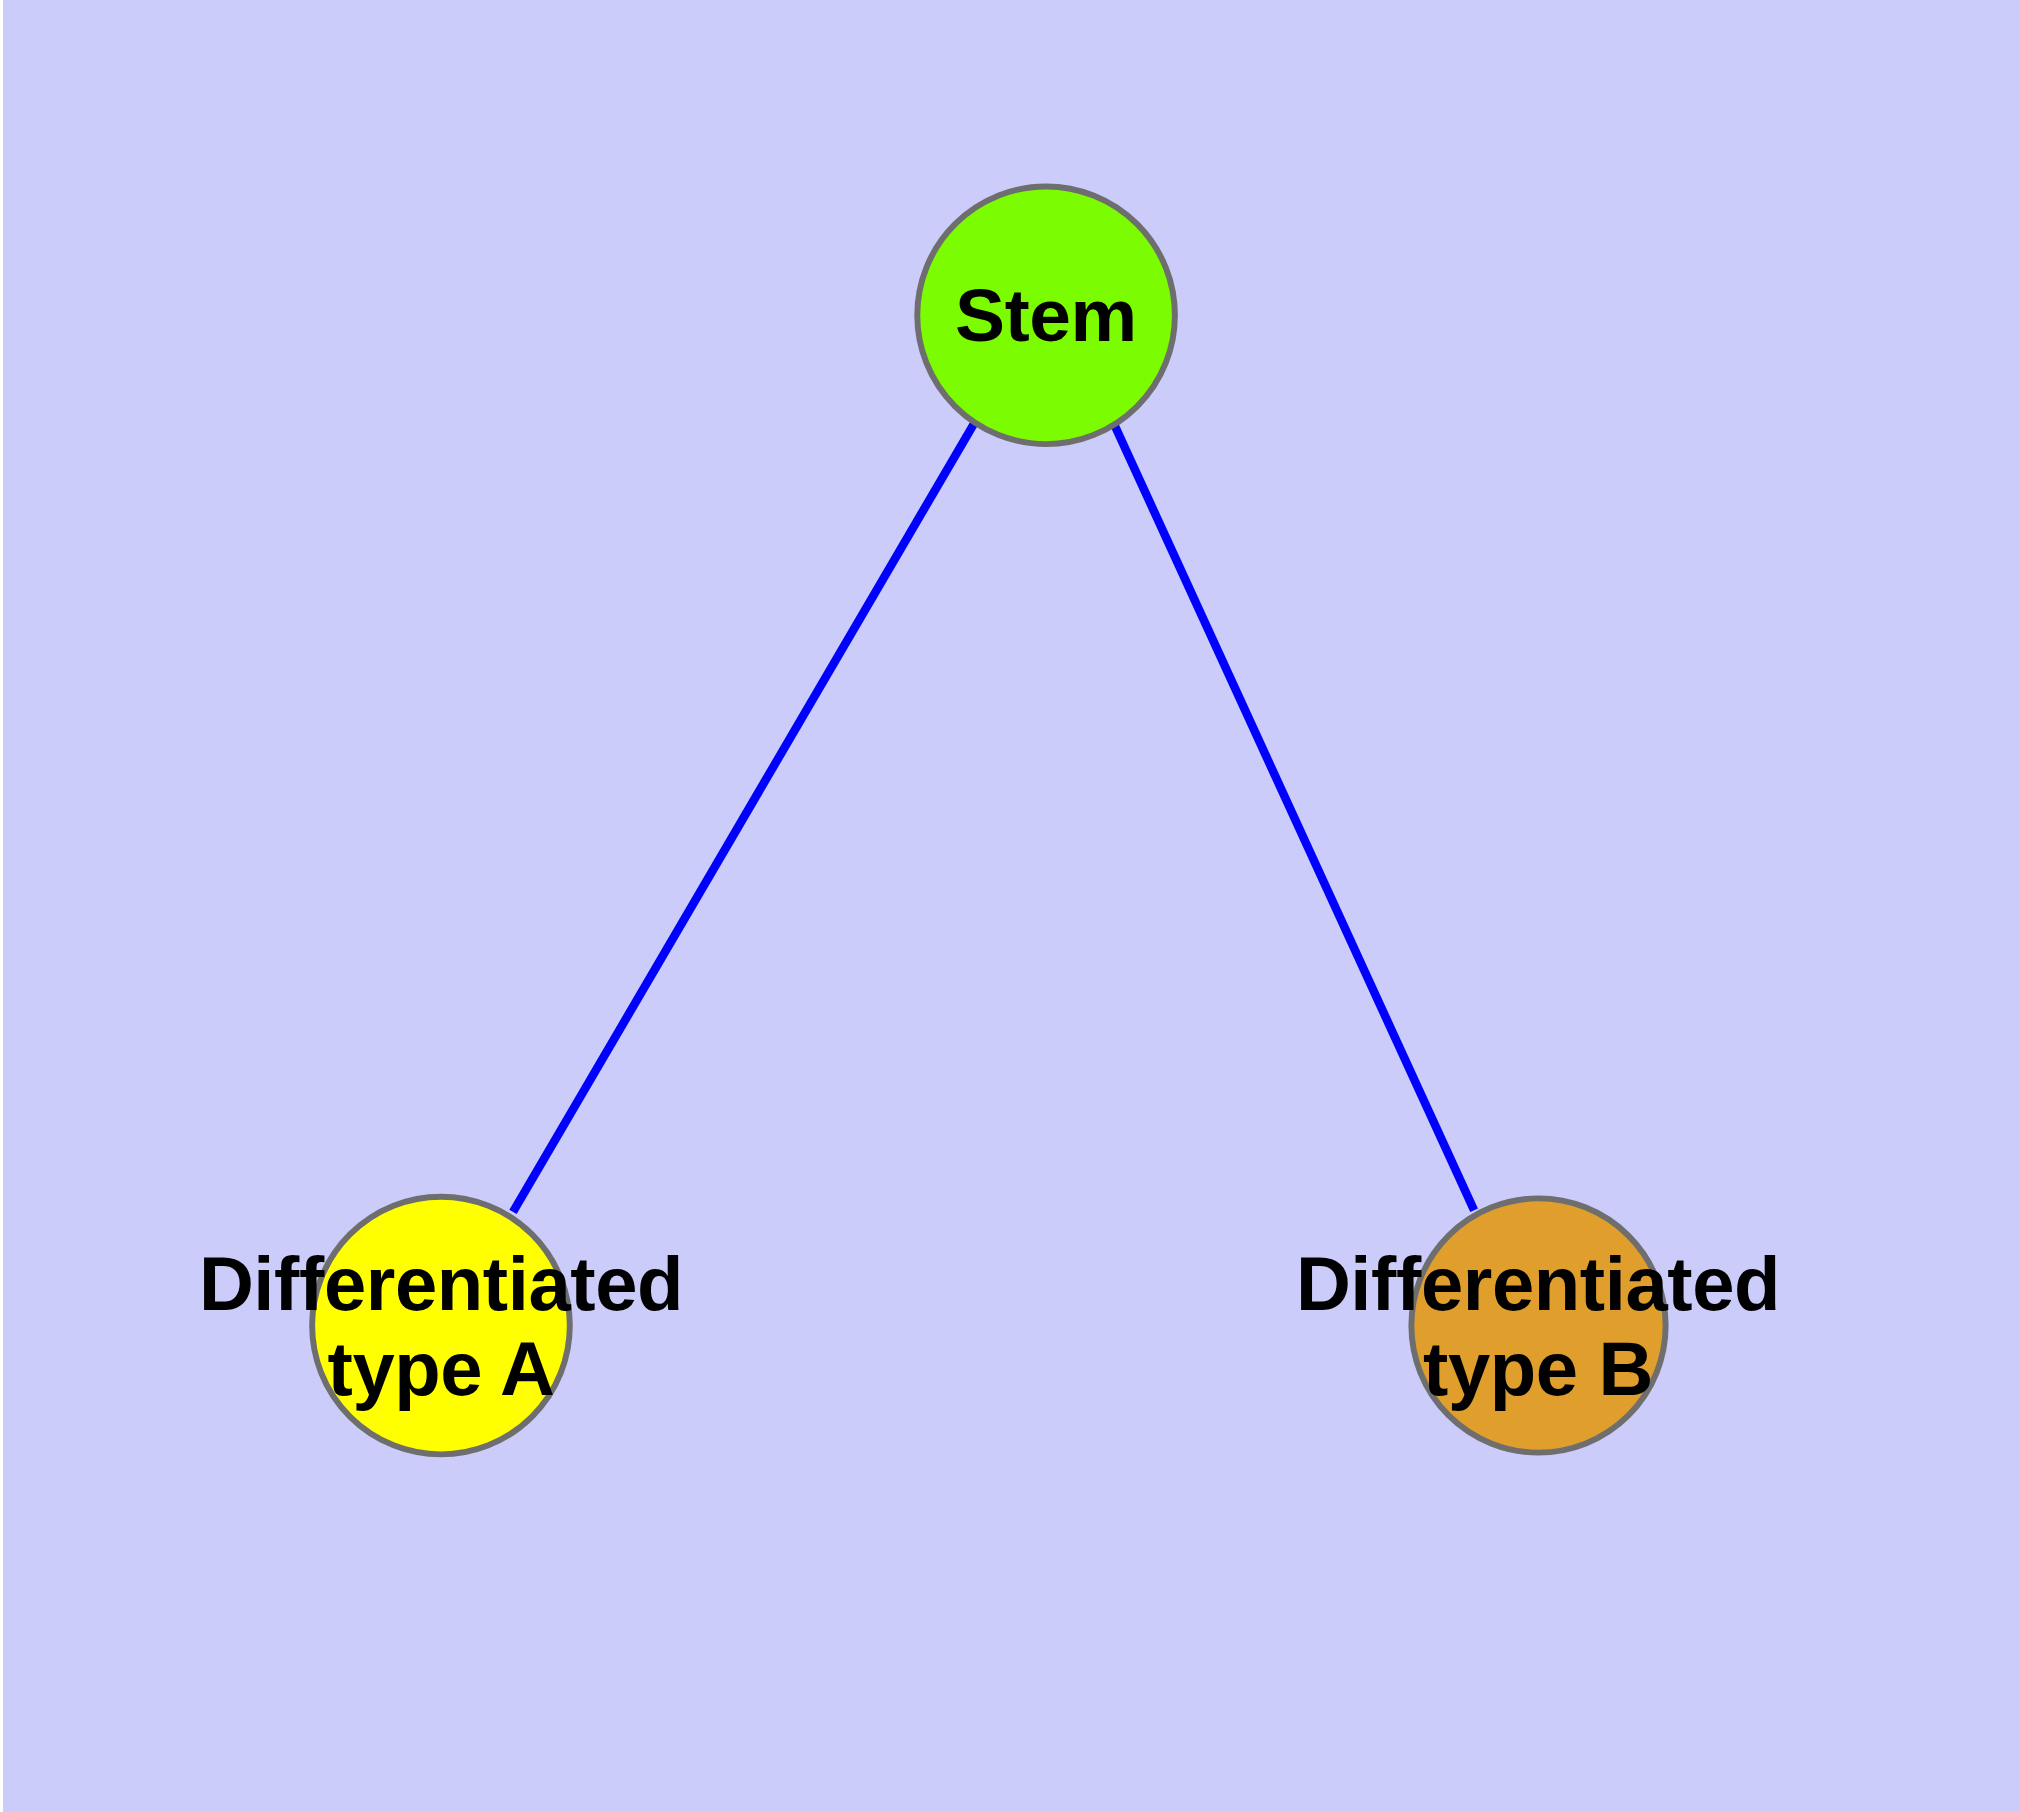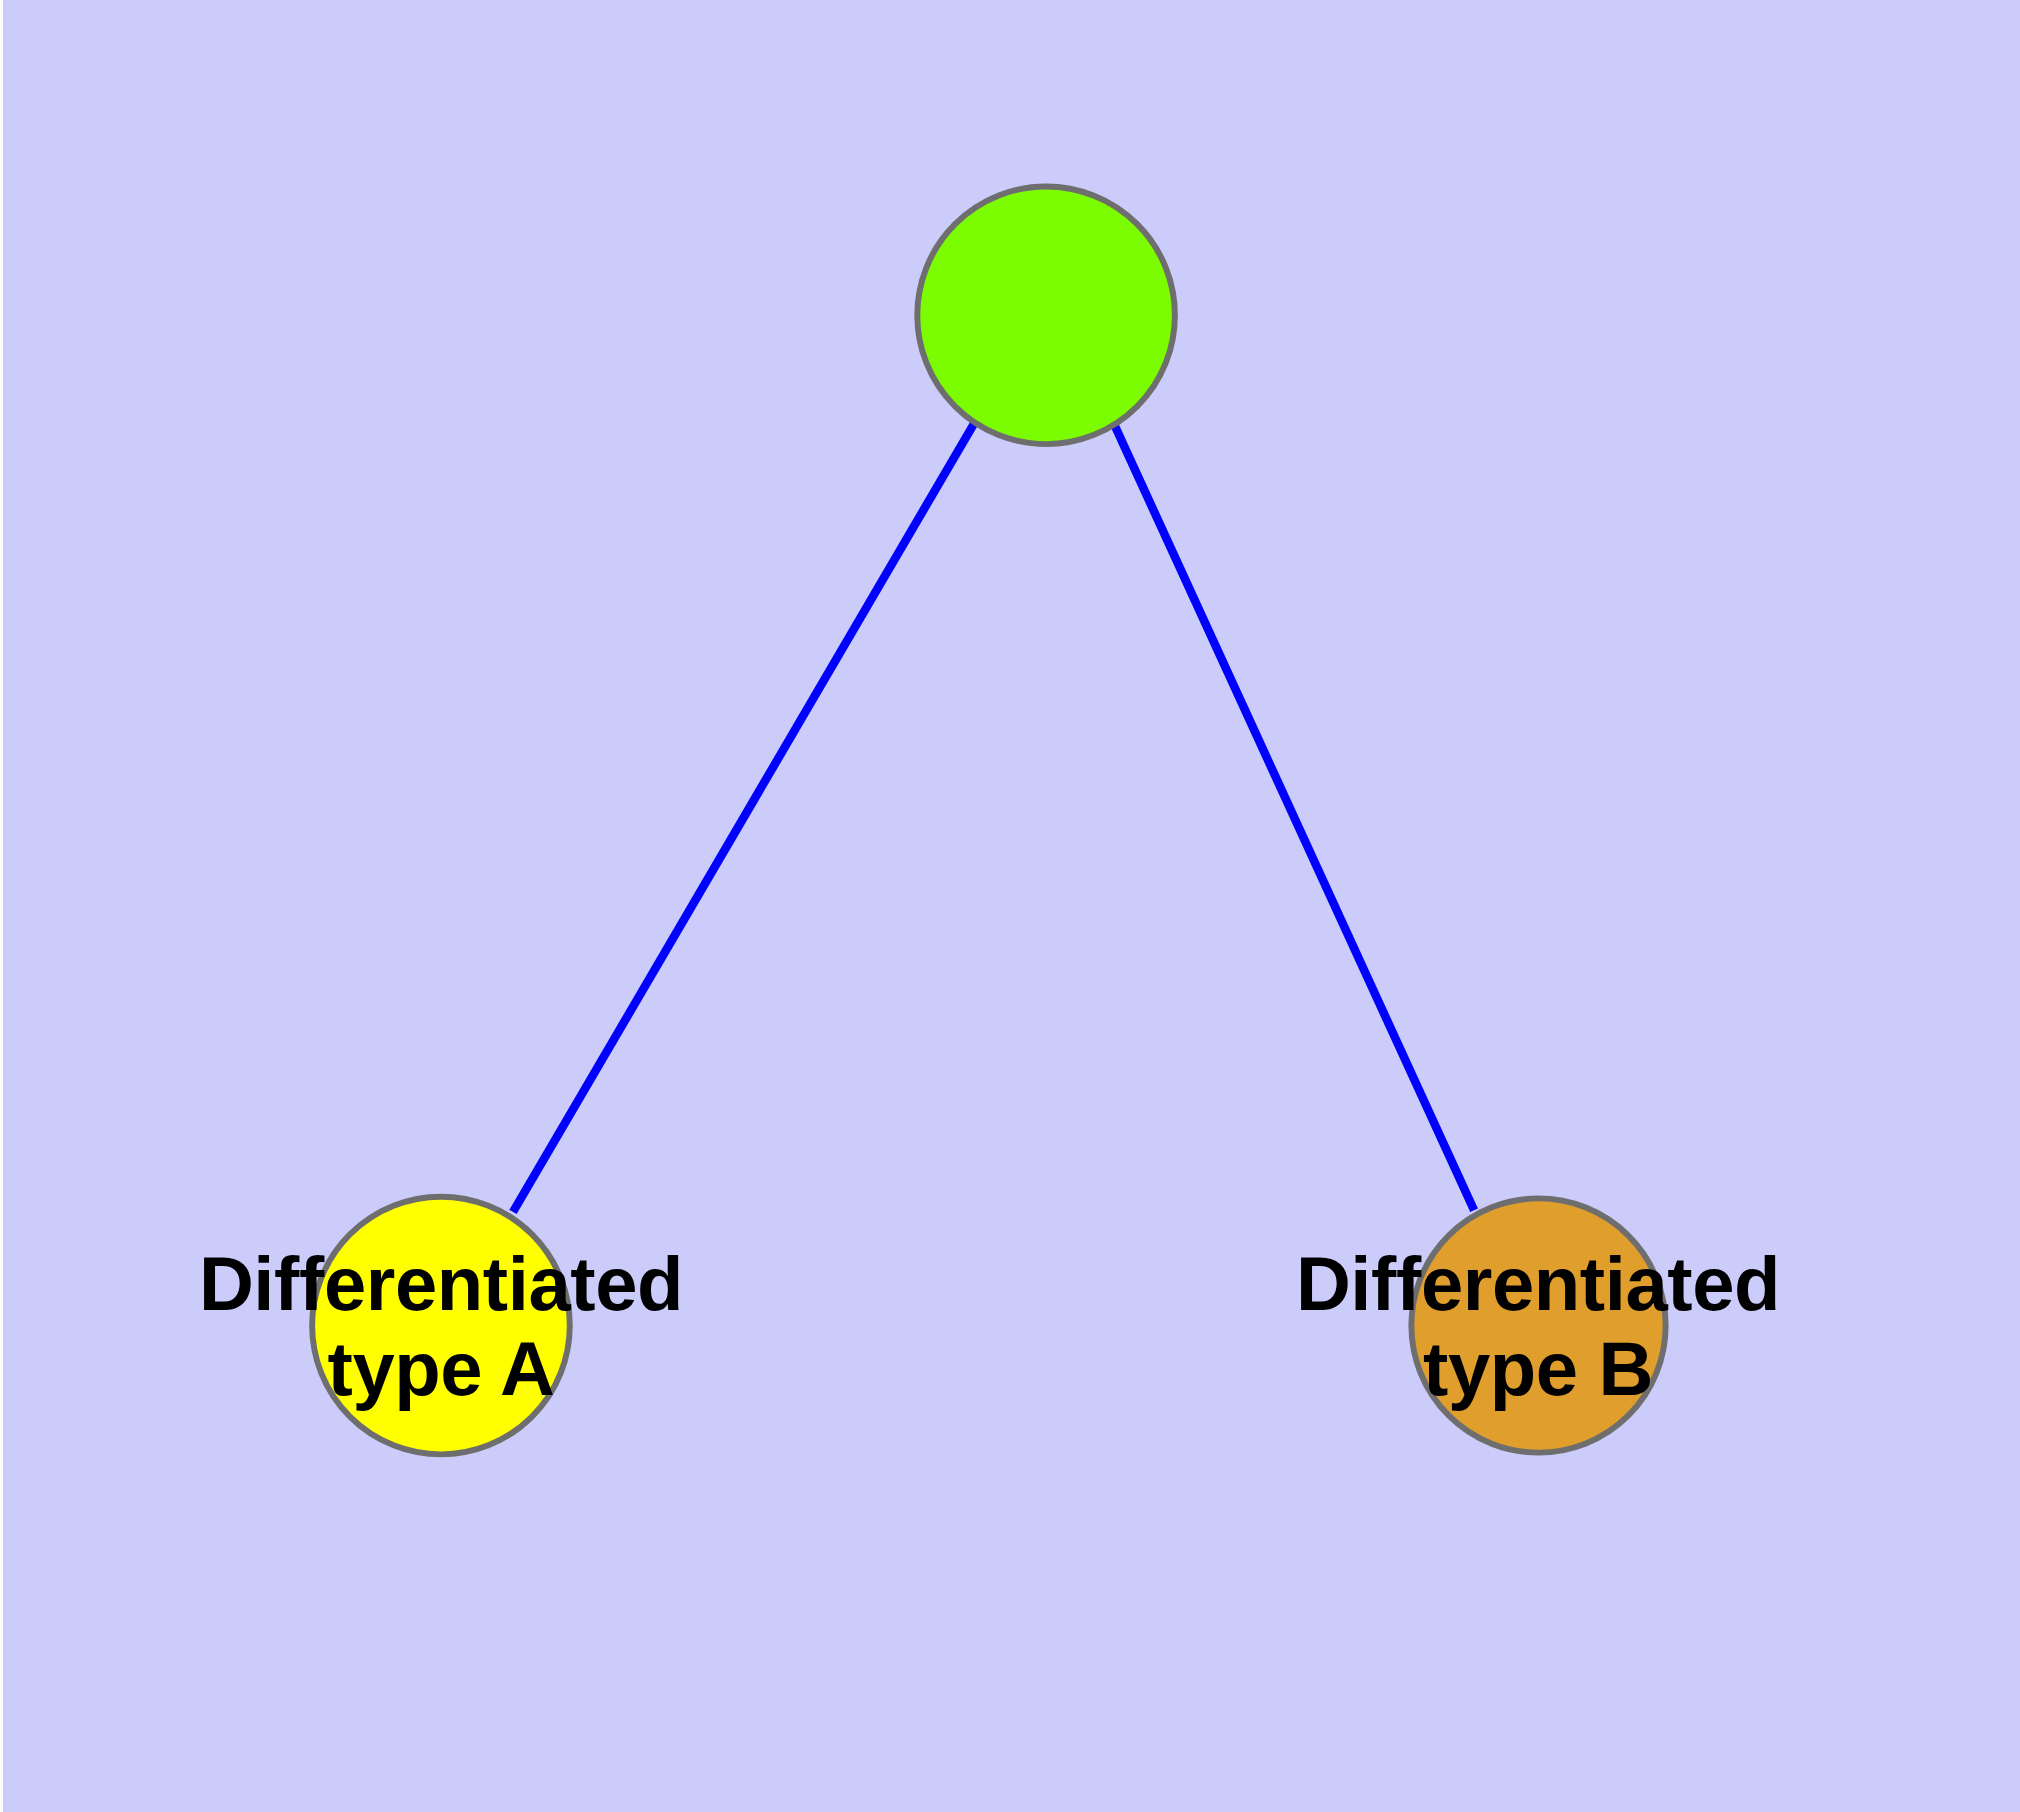--- a/index.html
+++ b/index.html
@@ -60,19 +60,20 @@
       <line class="graph-edge" x1="1150" y1="498" x2="605" y2="1430" stroke="#0000ff" stroke-width="10" stroke-linecap="butt"></line>
       <line class="graph-edge" x1="1314" y1="500" x2="1739" y2="1428" stroke="#0000ff" stroke-width="10" stroke-linecap="butt"></line>
     </g>
     <g>
       <circle class="graph-node" cx="1234" cy="372" r="152" fill="#7cfc00" stroke="#6e6e6e" stroke-width="7"></circle>
       <circle class="graph-node" cx="520" cy="1564" r="152" fill="#ffff00" stroke="#6e6e6e" stroke-width="7"></circle>
       <circle class="graph-node" cx="1815" cy="1564" r="150" fill="#e09e2c" stroke="#6e6e6e" stroke-width="7"></circle>
     </g>
   </svg>
 
+  <div class="node-label root" style="left: 1046px; top: 315px; font-size: 75px;">Stem</div>
   <div class="node-label leaf" style="left: 441px; top: 1326px; font-size: 76px;">Differentiated
 type A</div>
   <div class="node-label leaf" style="left: 1538px; top: 1326px; font-size: 76px;">Differentiated
 type B</div>
 
 </div>
 
 
 </body></html>

